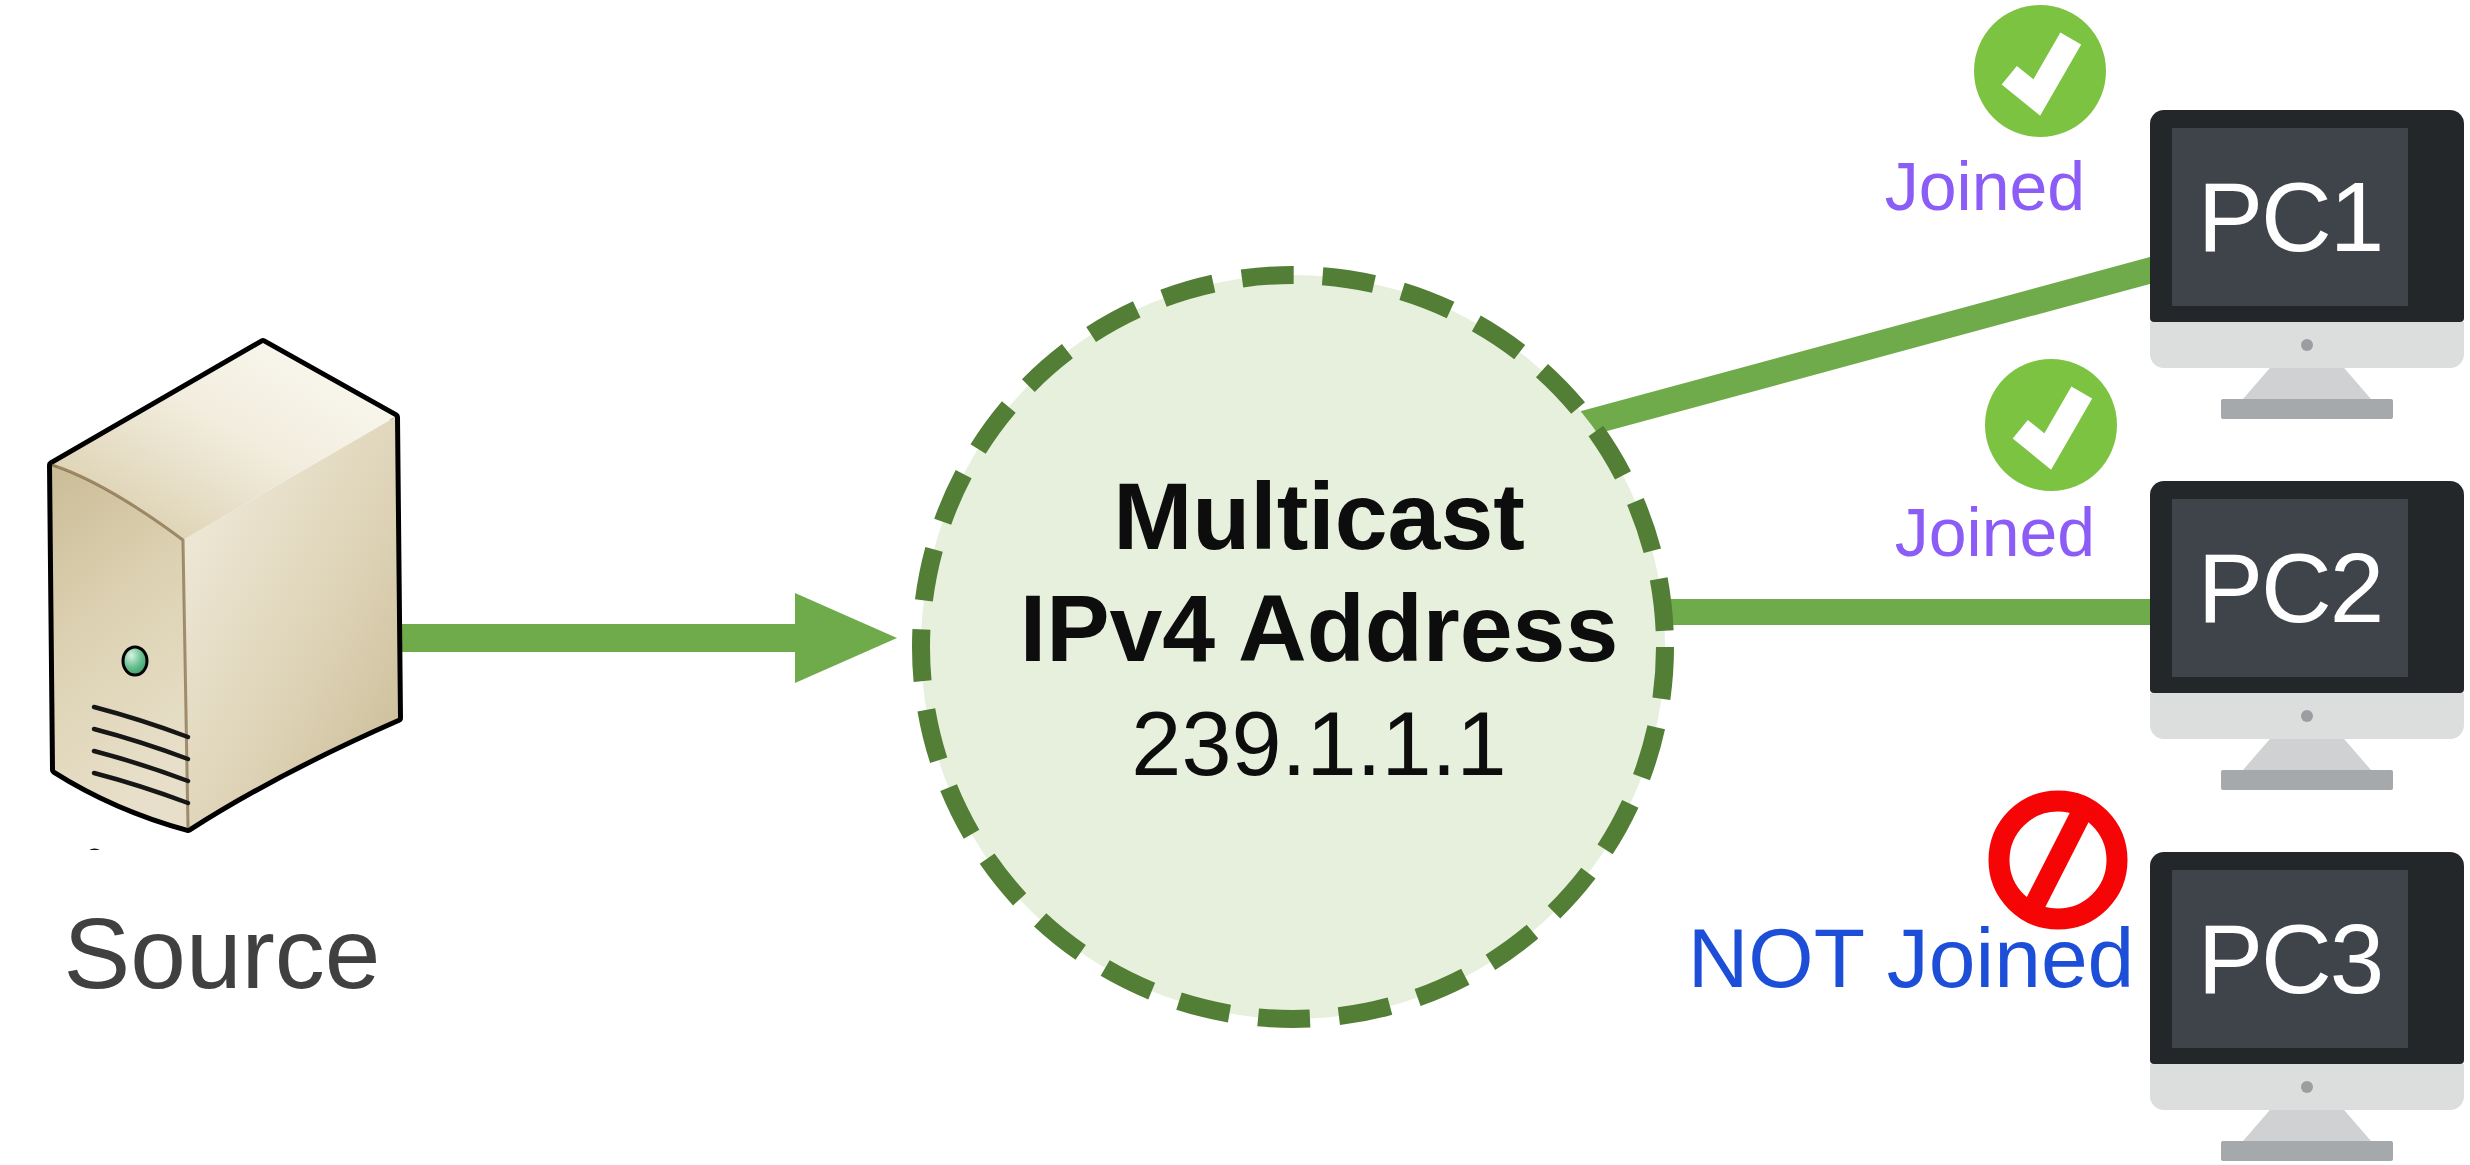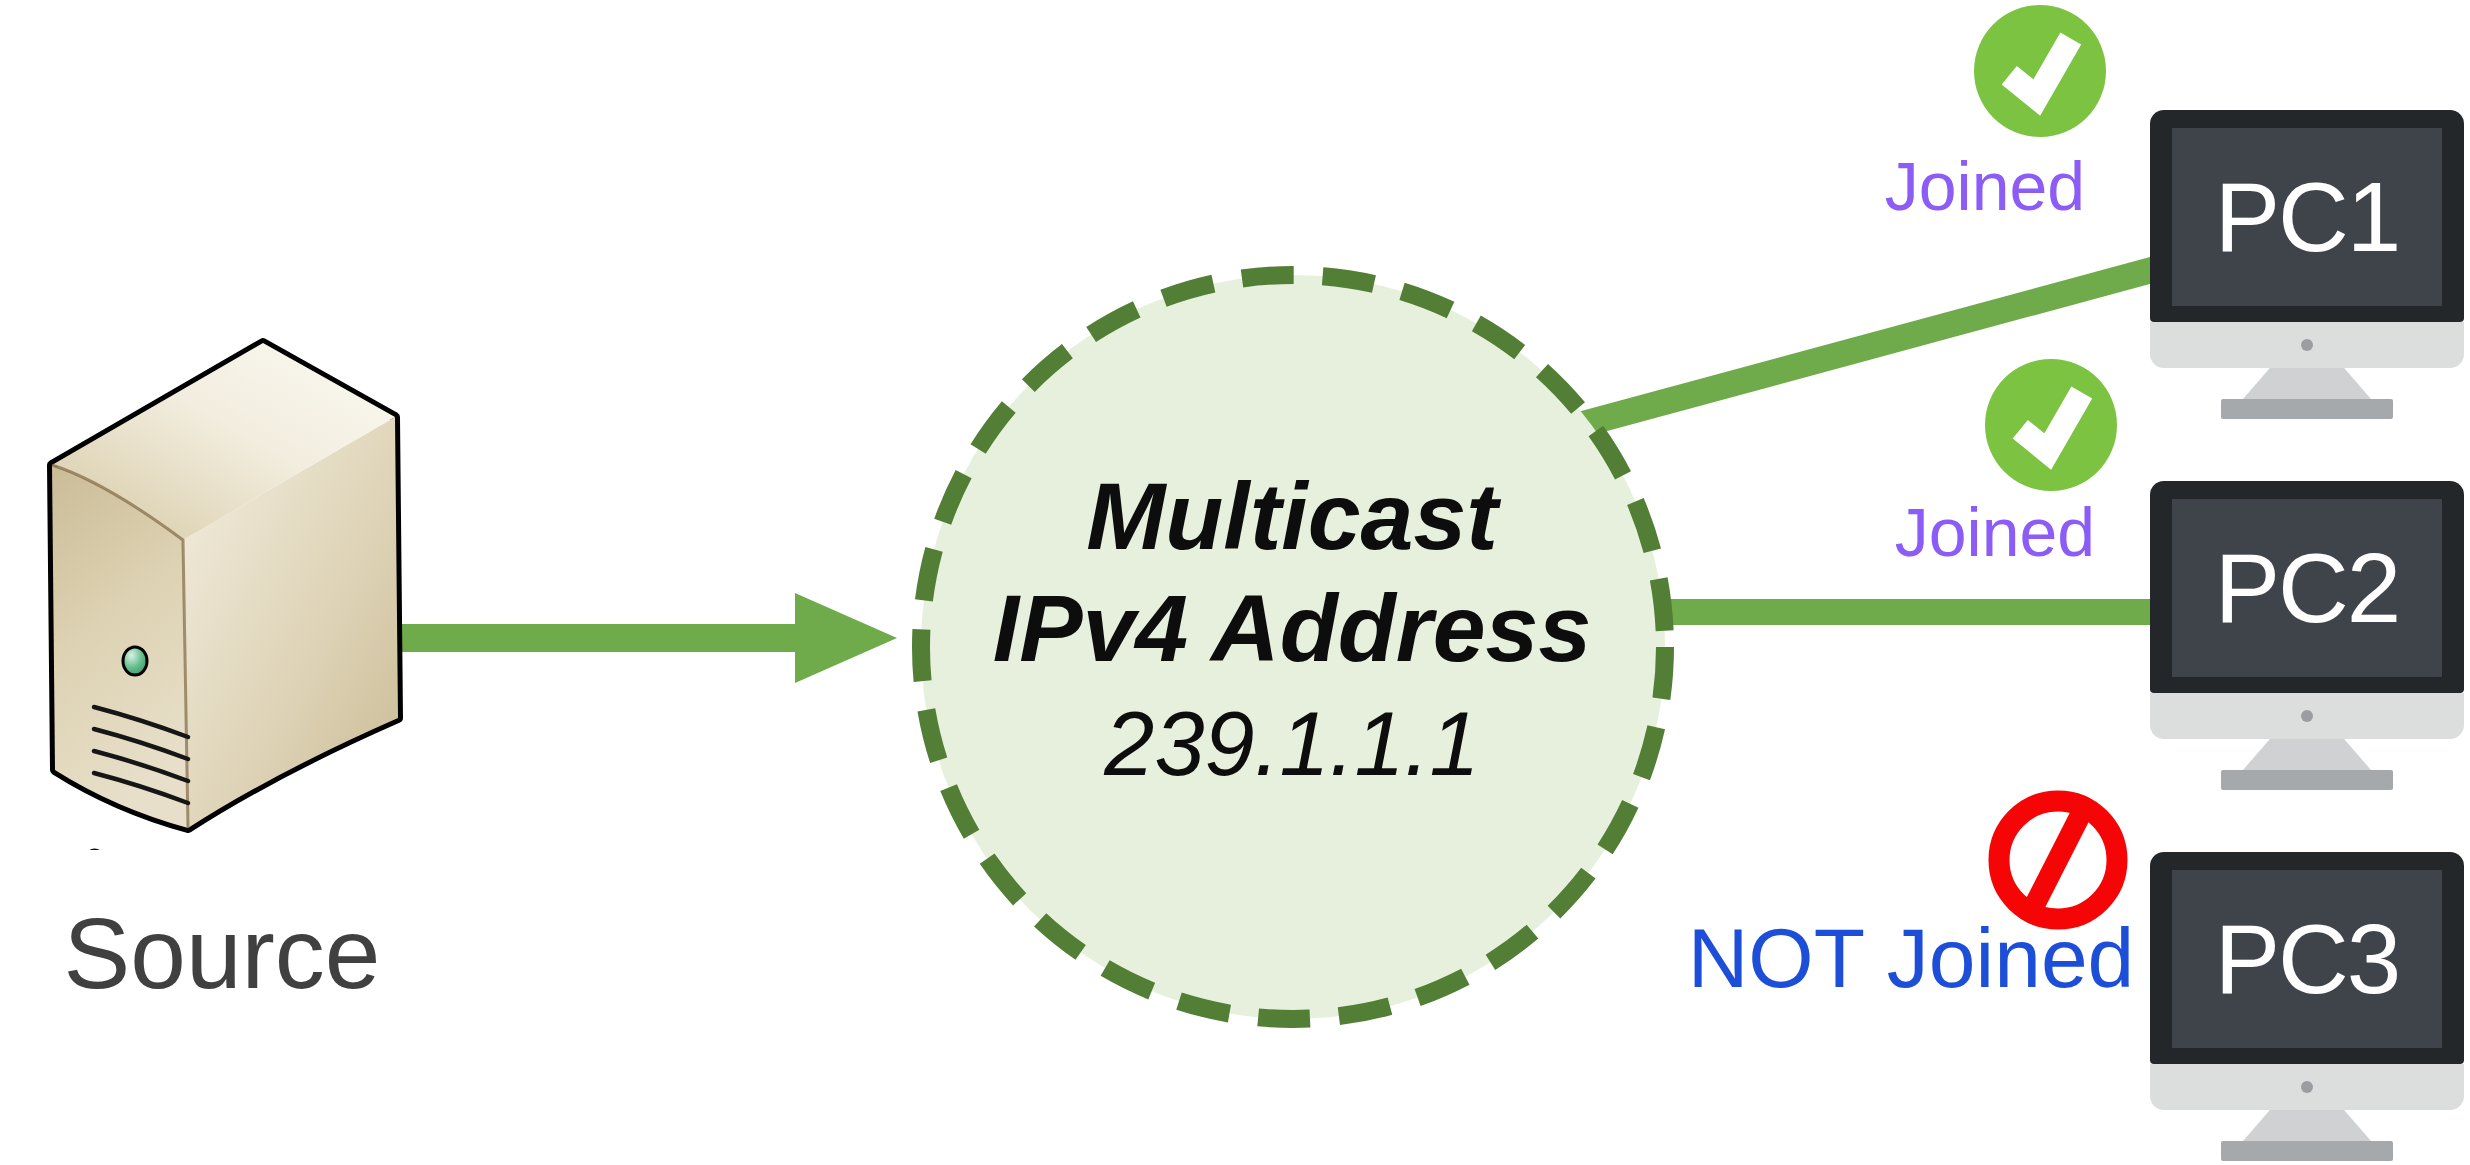--- a/index.html
+++ b/index.html
@@ -5,32 +5,32 @@
   html,body{margin:0;padding:0;}
   body{
     width:2470px;height:1165px;position:relative;overflow:hidden;
     background:#ffffff;
     font-family:"Liberation Sans", sans-serif;
   }
   .abs{position:absolute;}
   
   #net-layer{left:0;top:0;z-index:1;}
   
-  .group-text{z-index:3;width:760px;left:912px;text-align:center;color:#0d0d0d;font-style:italic;}
+  .group-text{z-index:3;width:760px;left:939px;text-align:center;color:#0d0d0d;}
   .group-title{font-size:95px;font-weight:800;line-height:112px;letter-spacing:0px;}
   .group-addr{font-size:90px;font-weight:400;line-height:104px;}
   
   #server-art{z-index:4;}
   .source-label{z-index:4;left:22px;top:896px;width:400px;text-align:center;
     font-size:100px;color:#404040;}
   
   .monitor{width:314px;left:2150px;z-index:5;}
   .bezel{position:absolute;left:0;top:0;width:314px;height:212px;background:#24272a;
     border-radius:14px 14px 4px 4px;}
-  .screen{position:absolute;left:22px;top:18px;width:270px;height:178px;background:#3f444a;
+  .screen{position:absolute;left:22px;top:18px;width:236px;height:178px;background:#3f444a;
     display:flex;align-items:center;justify-content:center;}
   .pc-label{color:#fefefe;font-size:98px;letter-spacing:-2px;font-weight:400;}
   .chin{position:absolute;left:0;top:212px;width:314px;height:46px;background:#dcdddd;
     border-radius:0 0 14px 14px;}
   .dot{position:absolute;left:151px;top:17px;width:12px;height:12px;border-radius:50%;background:#9b9ea0;}
   .neck{position:absolute;left:93px;top:258px;width:128px;height:31px;background:#d0d1d2;
     clip-path:polygon(21% 0,79% 0,100% 100%,0 100%);}
   .base{position:absolute;left:71px;top:289px;width:172px;height:20px;background:#a6a9ab;border-radius:2px;}
   
   .status-label{z-index:6;font-size:68px;color:#8b5cf6;width:400px;text-align:center;}

